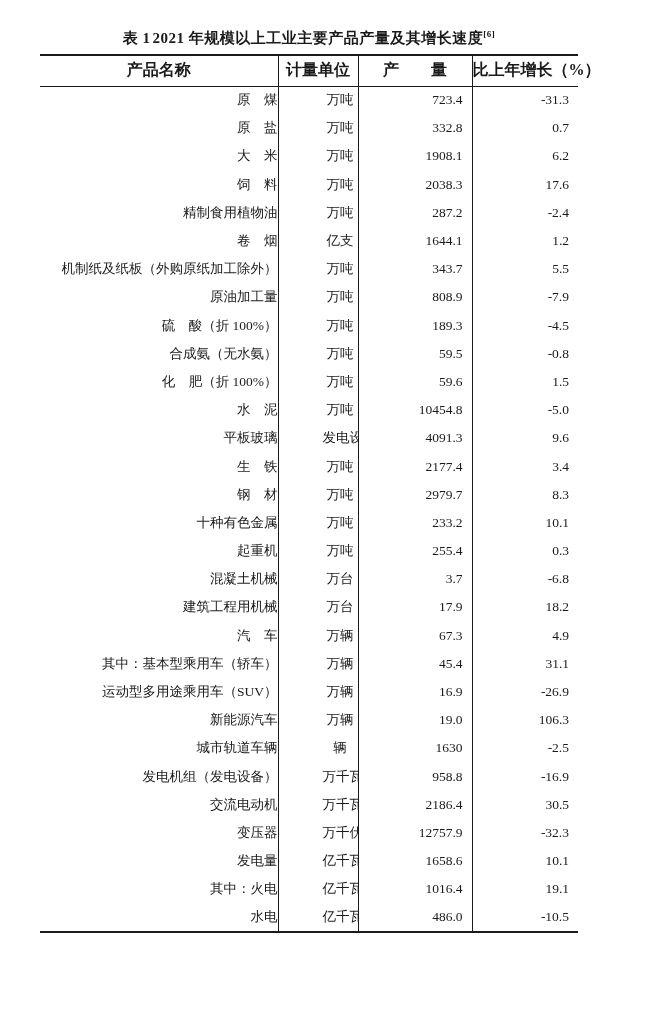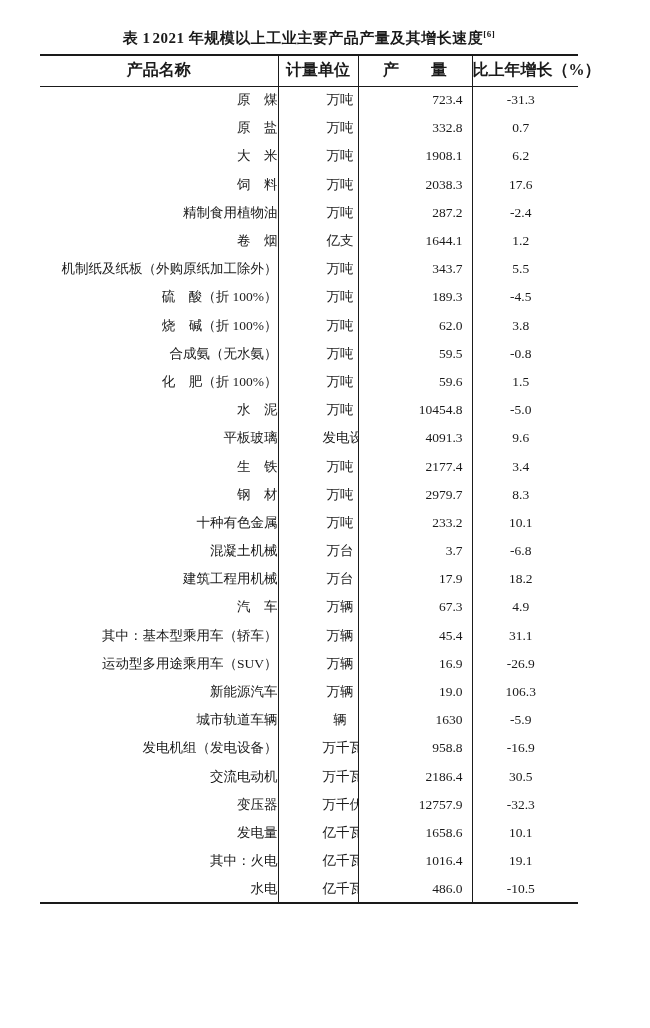--- a/index.html
+++ b/index.html
@@ -56,21 +56,21 @@
     height: 28.2px;
     font-size: 13.5px;
     vertical-align: middle;
     white-space: nowrap;
     overflow: hidden;
   }
   .col-sep { border-left: 1px solid #1a1a1a; }
   td.cell-name   { text-align: right; padding-left: 2px; }
   td.cell-unit   { text-align: center; padding-left: 44px; }
   td.cell-output { text-align: right; padding-right: 9px; font-family: Liberation Serif, serif; }
-  td.cell-growth { text-align: center; padding-right: 9px; }
+  td.cell-growth { text-align: right; padding-right: 9px; }
   td.indent-1 { padding-left: 27px; }
   td.indent-2 { padding-left: 57px; margin-top: 13px; }
 </style>
 </head>
 <body>
 
 <div class="page">
 
   <div class="table-title">
     <span>表 1</span><span class="title-text">2021 年规模以上工业主要产品产量及其增长速度</span><sup>[6]</sup>
@@ -128,30 +128,30 @@
           <td class="cell-output col-sep">1644.1</td>
           <td class="cell-growth col-sep">1.2</td>
         </tr>
         <tr>
           <td class="cell-name">机制纸及纸板（外购原纸加工除外）</td>
           <td class="cell-unit col-sep">万吨</td>
           <td class="cell-output col-sep">343.7</td>
           <td class="cell-growth col-sep">5.5</td>
         </tr>
         <tr>
+          <td class="cell-name">原油加工量</td>
+          <td class="cell-unit col-sep">万吨</td>
+          <td class="cell-output col-sep">808.9</td>
+          <td class="cell-growth col-sep">-7.9</td>
+        </tr>
+        <tr>
           <td class="cell-name">硫　酸（折 100%）</td>
           <td class="cell-unit col-sep">万吨</td>
           <td class="cell-output col-sep">189.3</td>
           <td class="cell-growth col-sep">-4.5</td>
-        </tr>
-        <tr>
-          <td class="cell-name">烧　碱（折 100%）</td>
-          <td class="cell-unit col-sep">万吨</td>
-          <td class="cell-output col-sep">62.0</td>
-          <td class="cell-growth col-sep">3.8</td>
         </tr>
         <tr>
           <td class="cell-name">合成氨（无水氨）</td>
           <td class="cell-unit col-sep">万吨</td>
           <td class="cell-output col-sep">59.5</td>
           <td class="cell-growth col-sep">-0.8</td>
         </tr>
         <tr>
           <td class="cell-name">化　肥（折 100%）</td>
           <td class="cell-unit col-sep">万吨</td>
@@ -182,20 +182,26 @@
           <td class="cell-output col-sep">2979.7</td>
           <td class="cell-growth col-sep">8.3</td>
         </tr>
         <tr>
           <td class="cell-name">十种有色金属</td>
           <td class="cell-unit col-sep">万吨</td>
           <td class="cell-output col-sep">233.2</td>
           <td class="cell-growth col-sep">10.1</td>
         </tr>
         <tr>
+          <td class="cell-name">起重机</td>
+          <td class="cell-unit col-sep">万吨</td>
+          <td class="cell-output col-sep">255.4</td>
+          <td class="cell-growth col-sep">0.3</td>
+        </tr>
+        <tr>
           <td class="cell-name">混凝土机械</td>
           <td class="cell-unit col-sep">万台</td>
           <td class="cell-output col-sep">3.7</td>
           <td class="cell-growth col-sep">-6.8</td>
         </tr>
         <tr>
           <td class="cell-name">建筑工程用机械</td>
           <td class="cell-unit col-sep">万台</td>
           <td class="cell-output col-sep">17.9</td>
           <td class="cell-growth col-sep">18.2</td>
@@ -221,21 +227,21 @@
         <tr>
           <td class="cell-name indent-2">新能源汽车</td>
           <td class="cell-unit col-sep">万辆</td>
           <td class="cell-output col-sep">19.0</td>
           <td class="cell-growth col-sep">106.3</td>
         </tr>
         <tr>
           <td class="cell-name">城市轨道车辆</td>
           <td class="cell-unit col-sep">辆</td>
           <td class="cell-output col-sep">1630</td>
-          <td class="cell-growth col-sep">-5.9</td>
+          <td class="cell-growth col-sep">-2.5</td>
         </tr>
         <tr>
           <td class="cell-name">发电机组（发电设备）</td>
           <td class="cell-unit col-sep">万千瓦</td>
           <td class="cell-output col-sep">958.8</td>
           <td class="cell-growth col-sep">-16.9</td>
         </tr>
         <tr>
           <td class="cell-name">交流电动机</td>
           <td class="cell-unit col-sep">万千瓦</td>

